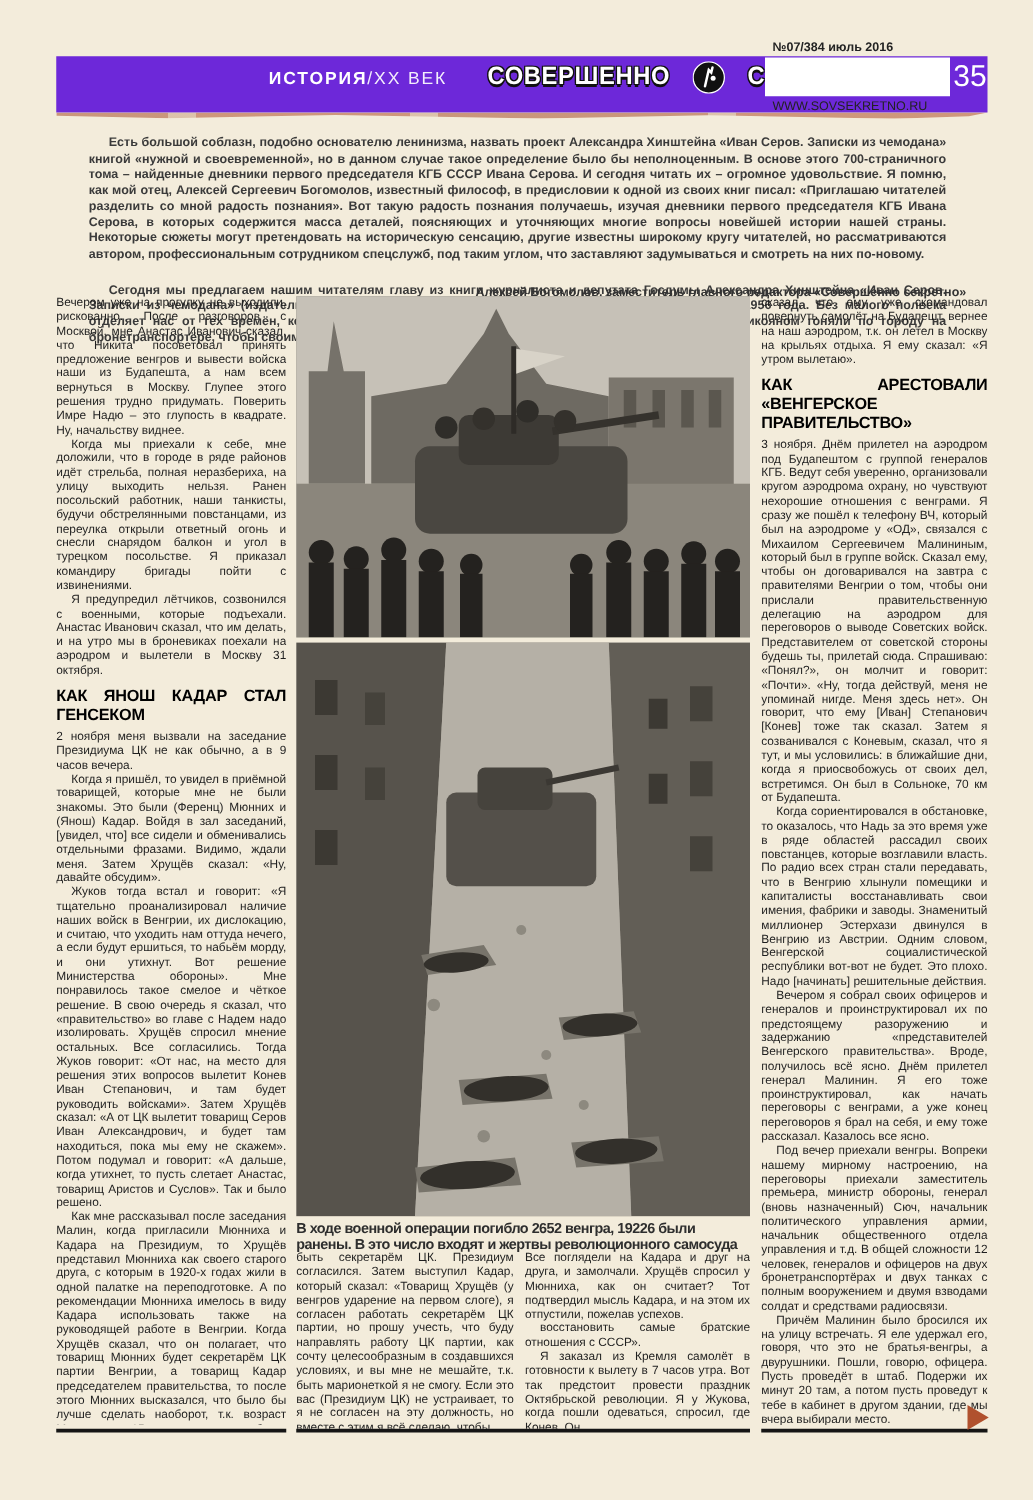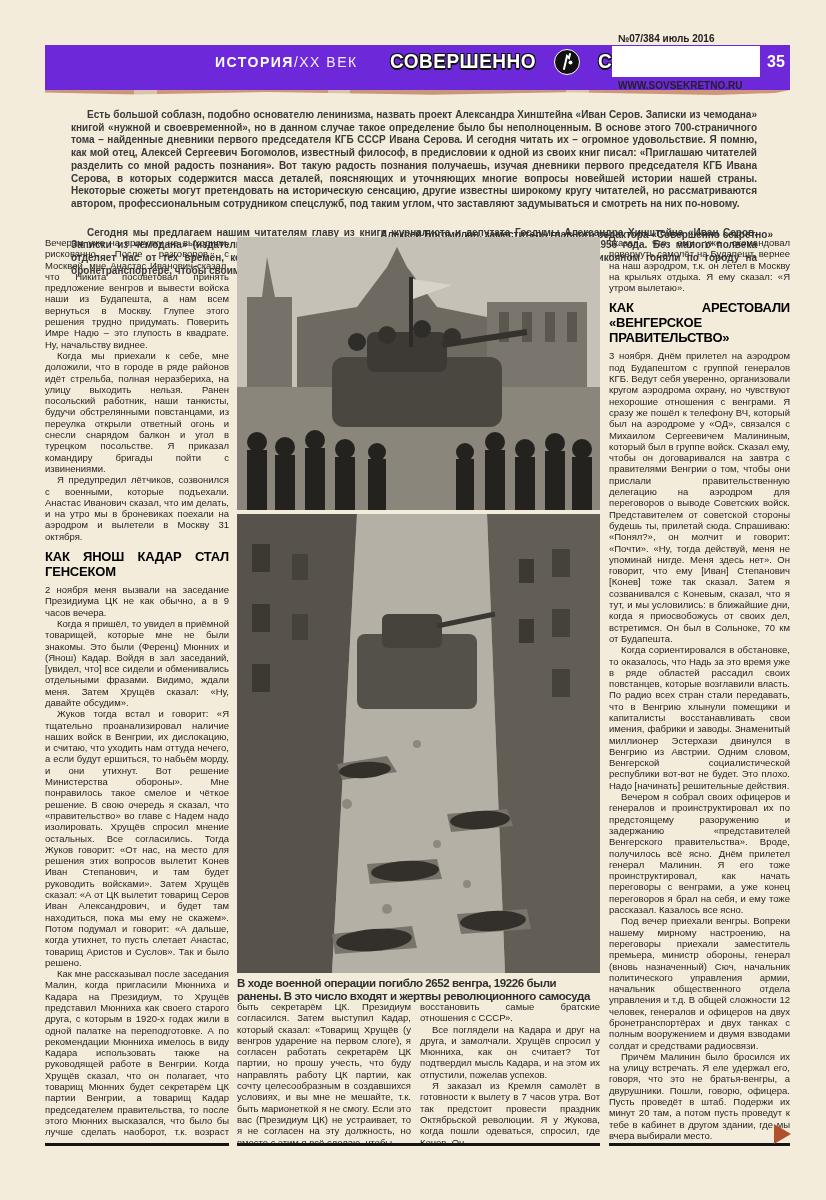--- a/index.html
+++ b/index.html
@@ -20,23 +20,23 @@
   .section-label .l{font-weight:normal;opacity:.92;}
   .brand{position:absolute;left:345px;top:0;height:33px;display:flex;align-items:center;gap:18px;}
   .brand-word{color:#fff;font-weight:bold;font-size:19px;letter-spacing:.5px;
        text-shadow:-1px -1px 0 #111,1px -1px 0 #111,-1px 1px 0 #111,1px 1px 0 #111,0 2px 0 #111;
        transform:scaleY(1.05);}
   .emblem{width:26px;height:26px;flex:0 0 26px;}
   .issue-box{position:absolute;right:30px;top:1px;width:148px;height:31px;background:#fff;
        display:flex;flex-direction:column;justify-content:center;
        padding:0 6px;box-sizing:border-box;gap:36px;}
   .issue-box .line1{font-size:10px;font-weight:bold;color:#222;}
-  .issue-box .line2{font-size:10px;font-weight:bold;color:#222;}
+  .issue-box .line2{font-size:10px;font-weight:normal;color:#222;}
   .page-num{position:absolute;right:0;top:0;width:28px;height:33px;display:flex;
-       align-items:center;justify-content:center;color:#fff;font-size:16px;font-weight:bold;}
+       align-items:center;justify-content:center;color:#fff;font-size:24px;font-weight:normal;}
 
   
   .intro{position:absolute;left:55px;top:93px;width:718px;font-size:10px;font-weight:bold;
          color:#3a3a3a;line-height:12.7px;text-align:justify;}
   .intro p{margin:16px;text-indent:16px;}
   .byline{position:absolute;left:55px;top:205px;width:718px;text-align:right;
           font-size:10px;font-weight:bold;color:#333;margin-top:24px;}
 
   
   .col{position:absolute;top:237px;font-size:9.5px;line-height:11.3px;text-align:justify;
@@ -208,22 +208,22 @@
       </g>
     </svg>
   </div>
 
   <div class="caption">В ходе военной операции погибло 2652 венгра, 19226 были ранены. В это число входят и жертвы революционного самосуда</div>
 
   <div class="subcol subcol-a">
       <p>быть секретарём ЦК. Президиум согласился. Затем выступил Кадар, который сказал: «Товарищ Хрущёв (у венгров ударение на первом слоге), я согласен работать секретарём ЦК партии, но прошу учесть, что буду направлять работу ЦК партии, как сочту целесообразным в создавшихся условиях, и вы мне не мешайте, т.к. быть марионеткой я не смогу. Если это вас (Президиум ЦК) не устраивает, то я не согласен на эту должность, но вместе с этим я всё сделаю, чтобы</p>
     </div>
   <div class="subcol subcol-b">
+      <p>Все поглядели на Кадара и друг на друга, и замолчали. Хрущёв спросил у Мюнниха, как он считает? Тот подтвердил мысль Кадара, и на этом их отпустили, пожелав успехов.</p>
       <p>восстановить самые братские отношения с СССР».</p>
-      <p>Все поглядели на Кадара и друг на друга, и замолчали. Хрущёв спросил у Мюнниха, как он считает? Тот подтвердил мысль Кадара, и на этом их отпустили, пожелав успехов.</p>
       <p>Я заказал из Кремля самолёт в готовности к вылету в 7 часов утра. Вот так предстоит провести праздник Октябрьской революции. Я у Жукова, когда пошли одеваться, спросил, где Конев. Он</p>
     </div>
 
   <div class="col col-right">
     <div class="plist">
         <p>сказал, что ему уже скомандовал повернуть самолёт на Будапешт, вернее на наш аэродром, т.к. он летел в Москву на крыльях отдыха. Я ему сказал: «Я утром вылетаю».</p>
       </div>
     <h2 class="sec">КАК АРЕСТОВАЛИ «ВЕНГЕРСКОЕ ПРАВИТЕЛЬСТВО»</h2>
     <div class="plist">
         <p>3 ноября. Днём прилетел на аэродром под Будапештом с группой генералов КГБ. Ведут себя уверенно, организовали кругом аэродрома охрану, но чувствуют нехорошие отношения с венграми. Я сразу же пошёл к телефону ВЧ, который был на аэродроме у «ОД», связался с Михаилом Сергеевичем Малининым, который был в группе войск. Сказал ему, чтобы он договаривался на завтра с правителями Венгрии о том, чтобы они прислали правительственную делегацию на аэродром для переговоров о выводе Советских войск. Представителем от советской стороны будешь ты, прилетай сюда. Спрашиваю: «Понял?», он молчит и говорит: «Почти». «Ну, тогда действуй, меня не упоминай нигде. Меня здесь нет». Он говорит, что ему [Иван] Степанович [Конев] тоже так сказал. Затем я созванивался с Коневым, сказал, что я тут, и мы условились: в ближайшие дни, когда я приосвобожусь от своих дел, встретимся. Он был в Сольноке, 70 км от Будапешта.</p>

